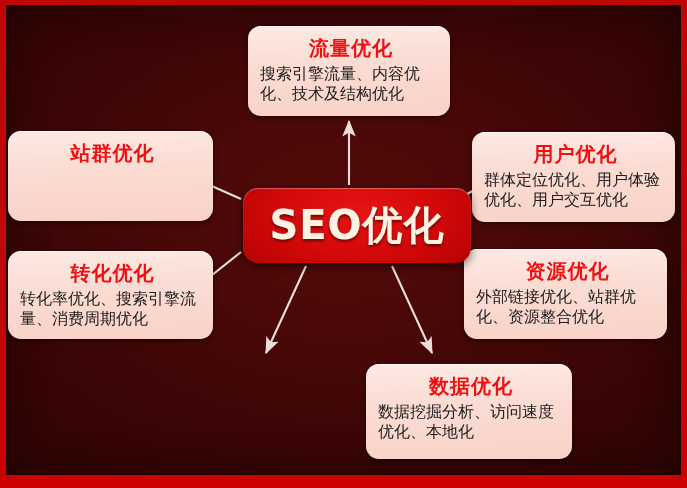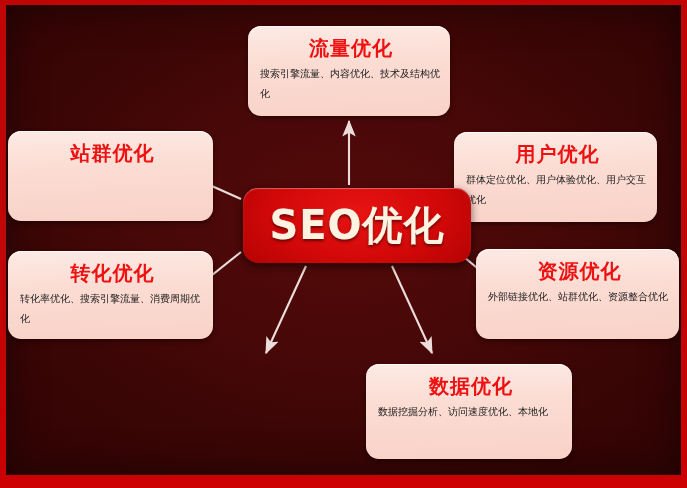--- a/index.html
+++ b/index.html
@@ -54,21 +54,21 @@
     font-weight: bold;
     font-size: 20px;
     line-height: 26px;
     text-align: center;
     letter-spacing: 1px;
     margin-bottom: 3px;
     white-space: nowrap;
   }
   .card .body {
     color: #202020;
-    font-size: 10px;
+    font-size: 16px;
     line-height: 20px;
     text-align: left;
     letter-spacing: 0px;
   }
   
   #center {
     position: absolute;
     left: 243px; top: 188px;
     width: 228px; height: 75px;
     box-sizing: border-box;
@@ -85,22 +85,22 @@
     font-weight: bold;
     color: #fdf3e0;
     letter-spacing: 1px;
     text-shadow: 0 2px 3px rgba(90,0,0,0.85), 0 0 1px rgba(255,255,255,0.6);
     white-space: nowrap;
   }
   
   #card-top      { left: 248px; top: 26px;  width: 202px; height: 90px; }
   #card-left-top { left: 8px;   top: 131px; width: 205px; height: 90px; }
   #card-left-bot { left: 8px;   top: 251px; width: 205px; height: 88px; }
-  #card-right-top{ left: 454px; top: 132px; width: 203px; height: 90px; }
-  #card-right-bot{ left: 476px; top: 249px; width: 203px; height: 90px; }
+  #card-right-top{ left: 472px; top: 132px; width: 203px; height: 90px; }
+  #card-right-bot{ left: 464px; top: 249px; width: 203px; height: 90px; }
   #card-bot-left { left: 144px; top: 364px; width: 206px; height: 95px; }
   #card-bot-right{ left: 366px; top: 364px; width: 206px; height: 95px; }
 </style>
 </head>
 <body>
 
 <div id="stage">
 
   <div id="frame"></div>
   <div id="panel"></div>

